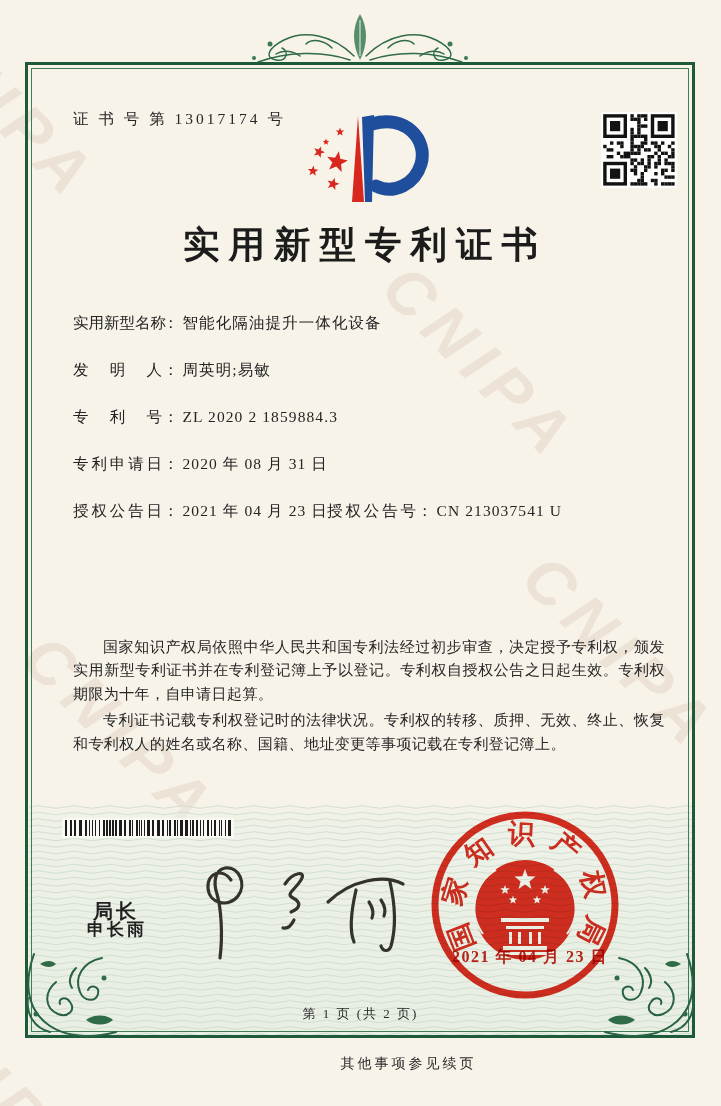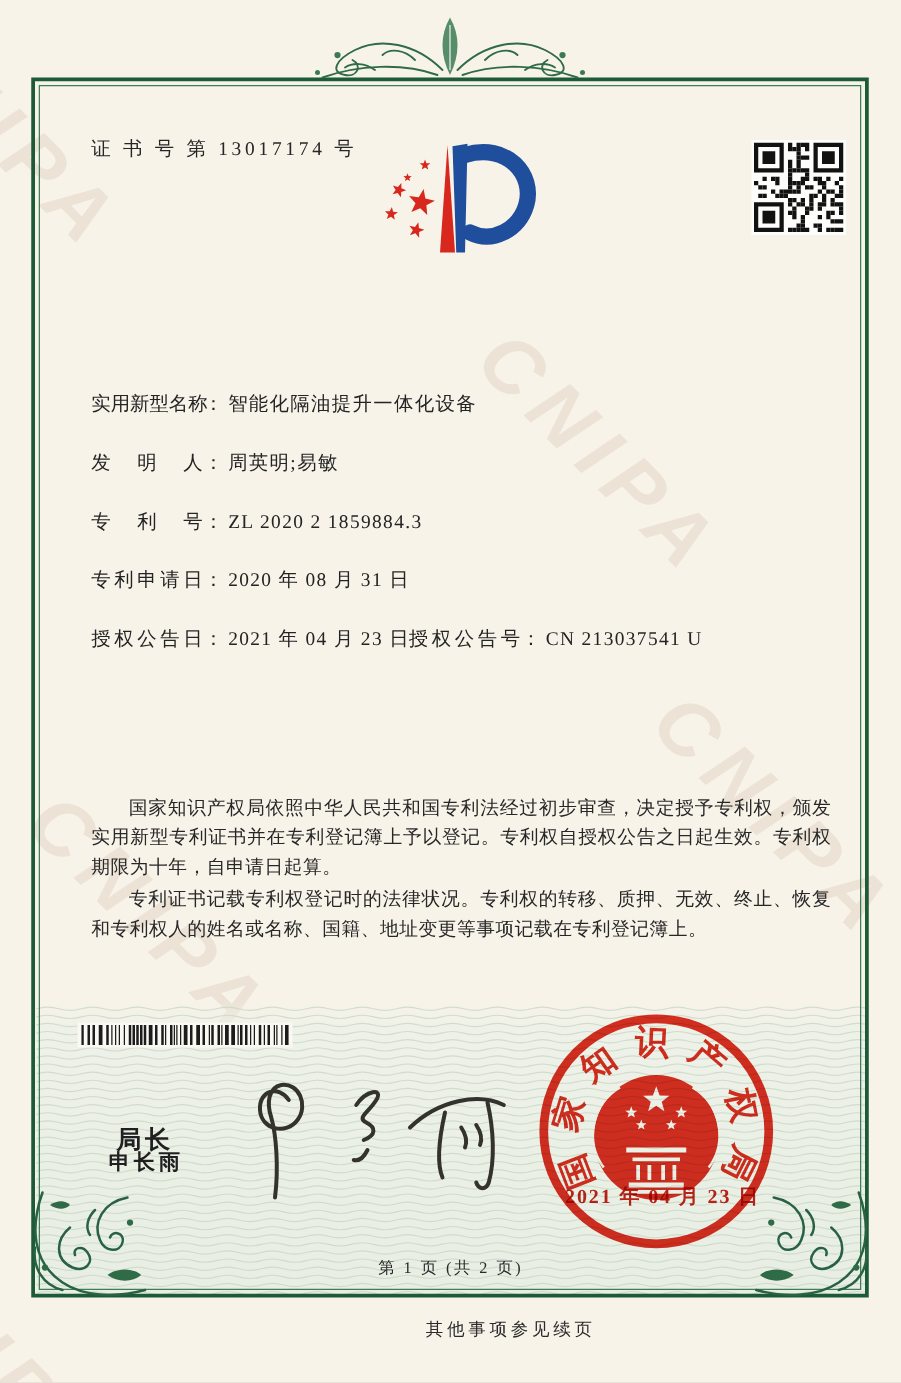--- a/index.html
+++ b/index.html
@@ -282,20 +282,21 @@
       <rect x="5.6" y="5.6" width="17" height="17" fill="#fdfdfb"></rect>
       <rect x="9" y="9" width="10.2" height="10.2" fill="#121212"></rect>
       <rect x="49.800000000000004" y="2.2" width="23.8" height="23.8" fill="#121212"></rect>
       <rect x="53.2" y="5.6" width="17" height="17" fill="#fdfdfb"></rect>
       <rect x="56.6" y="9" width="10.2" height="10.2" fill="#121212"></rect>
       <rect x="2.2" y="49.800000000000004" width="23.8" height="23.8" fill="#121212"></rect>
       <rect x="5.6" y="53.2" width="17" height="17" fill="#fdfdfb"></rect>
       <rect x="9" y="56.6" width="10.2" height="10.2" fill="#121212"></rect>
     </svg>
 
+  <div class="title">实用新型专利证书</div>
 
   <div class="fields">
     <div class="frow">
       <span class="flabel">实用新型名称</span><span class="fcolon">：</span><span class="fvalue">智能化隔油提升一体化设备</span>
     </div>
     <div class="frow">
       <span class="flabel">发明人</span><span class="fcolon">：</span><span class="fvalue">周英明;易敏</span>
     </div>
     <div class="frow">
       <span class="flabel">专利号</span><span class="fcolon">：</span><span class="fvalue">ZL 2020 2 1859884.3</span>

